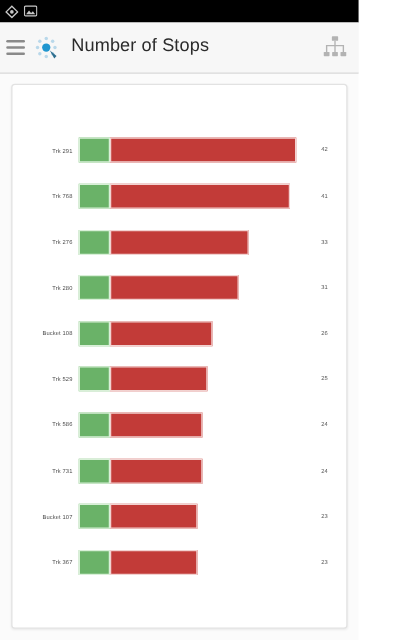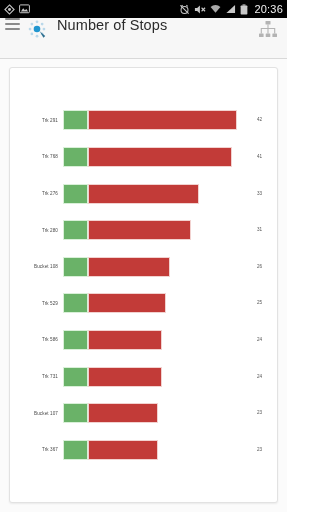--- a/index.html
+++ b/index.html
@@ -17,21 +17,21 @@
     padding:0 4px; color:#e8e8e8;
   }
   .sb-left { display:flex; align-items:center; gap:4px; }
   .sb-right { margin-left:auto; display:flex; align-items:center; gap:4px; }
   .sb-ico { display:block; opacity:.9; }
   .sb-time { font-size:11px; letter-spacing:.2px; color:#f0f0f0; padding-left:2px; }
 
   
   .actionbar {
     height:41px; background:#f7f7f7; border-bottom:1px solid #d9d9d9;
-    display:flex; padding:0 7px 0 5px;
+    display:flex; align-items:center; padding:0 7px 0 5px;
   }
   .hamburger { width:15px; display:flex; flex-direction:column; gap:3px; flex:none; }
   .hamburger i { display:block; height:2px; background:#8a8a8a; border-radius:1px; }
   .applogo { width:22px; height:22px; margin-left:6px; flex:none; }
   .titles { margin-left:9px; line-height:1.05; }
   .title-main { font-size:14.5px; color:#2b2b2b; letter-spacing:.1px; }
   .title-sub { font-size:9.5px; color:#8d8d8d; margin-top:2px; }
   .hier-btn { margin-left:auto; width:24px; height:24px; flex:none; opacity:.72; }
 
   
@@ -64,42 +64,20 @@
   <div class="statusbar">
     <div class="sb-left">
       <svg class="sb-ico" width="11" height="11" viewBox="0 0 12 12">
         <path d="M6 1 L11 6 L6 11 L1 6 Z" fill="none" stroke="#ddd" stroke-width="1.2"></path>
         <circle cx="6" cy="6" r="1.6" fill="#ddd"></circle>
       </svg>
       <svg class="sb-ico" width="11" height="10" viewBox="0 0 12 11">
         <rect x="0.6" y="1" width="10.8" height="8.6" rx="1" fill="none" stroke="#ddd" stroke-width="1.1"></rect>
         <path d="M2 8.2 L4.6 4.8 L6.4 7 L8 5.6 L10 8.2 Z" fill="#ddd"></path>
       </svg>
-    </div>
-    <div class="sb-right">
-      <svg class="sb-ico" width="11" height="11" viewBox="0 0 12 12">
-        <circle cx="6" cy="6.6" r="3.8" fill="none" stroke="#ddd" stroke-width="1.1"></circle>
-        <path d="M2.4 2.6 L4 1.2 M9.6 2.6 L8 1.2" stroke="#ddd" stroke-width="1.1" fill="none"></path>
-        <path d="M1.5 1.5 L10.5 10.5" stroke="#ddd" stroke-width="1.1"></path>
-      </svg>
-      <svg class="sb-ico" width="12" height="11" viewBox="0 0 13 11">
-        <path d="M1 4 L3.4 4 L6.4 1.3 L6.4 9.7 L3.4 7 L1 7 Z" fill="#ddd"></path>
-        <path d="M8.2 3.6 L12 7.4 M12 3.6 L8.2 7.4" stroke="#ddd" stroke-width="1.2"></path>
-      </svg>
-      <svg class="sb-ico" width="11" height="10" viewBox="0 0 12 11">
-        <path d="M6 9.6 L0.6 3.2 A8 8 0 0 1 11.4 3.2 Z" fill="#ddd" opacity=".85"></path>
-      </svg>
-      <svg class="sb-ico" width="11" height="10" viewBox="0 0 12 11">
-        <path d="M11 1 L11 10 L1.5 10 Z" fill="#ddd"></path>
-      </svg>
-      <svg class="sb-ico" width="8" height="11" viewBox="0 0 9 12">
-        <rect x="2.8" y="0.3" width="3.4" height="1.3" fill="#ddd"></rect>
-        <rect x="0.7" y="1.5" width="7.6" height="10" rx="0.8" fill="#ddd"></rect>
-      </svg>
-      <span class="sb-time">20:36</span>
     </div>
   </div>
 
   <div class="actionbar">
     <div class="hamburger">
       <i></i>
         <i></i>
         <i></i>
     </div>
     <svg class="applogo" viewBox="0 0 24 24">

